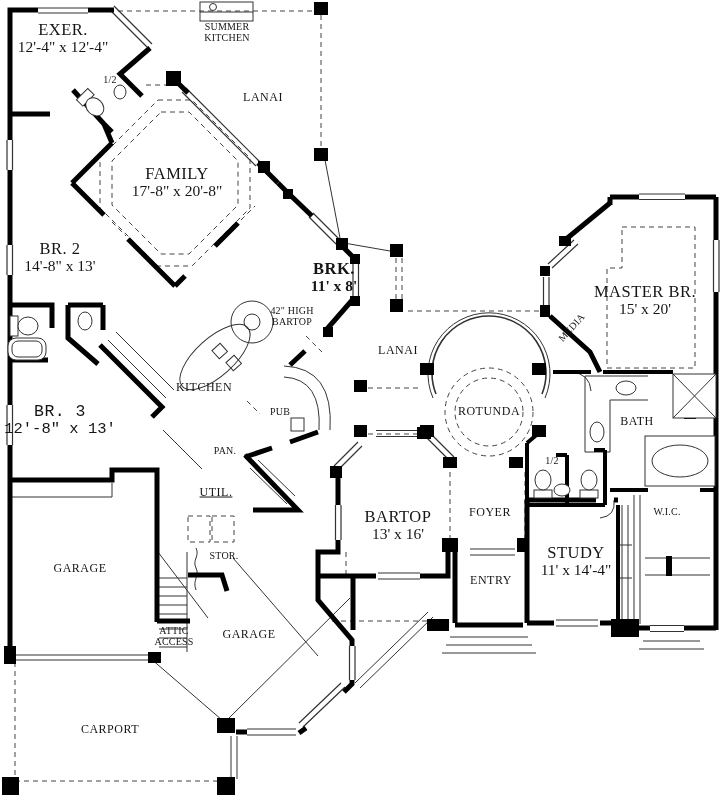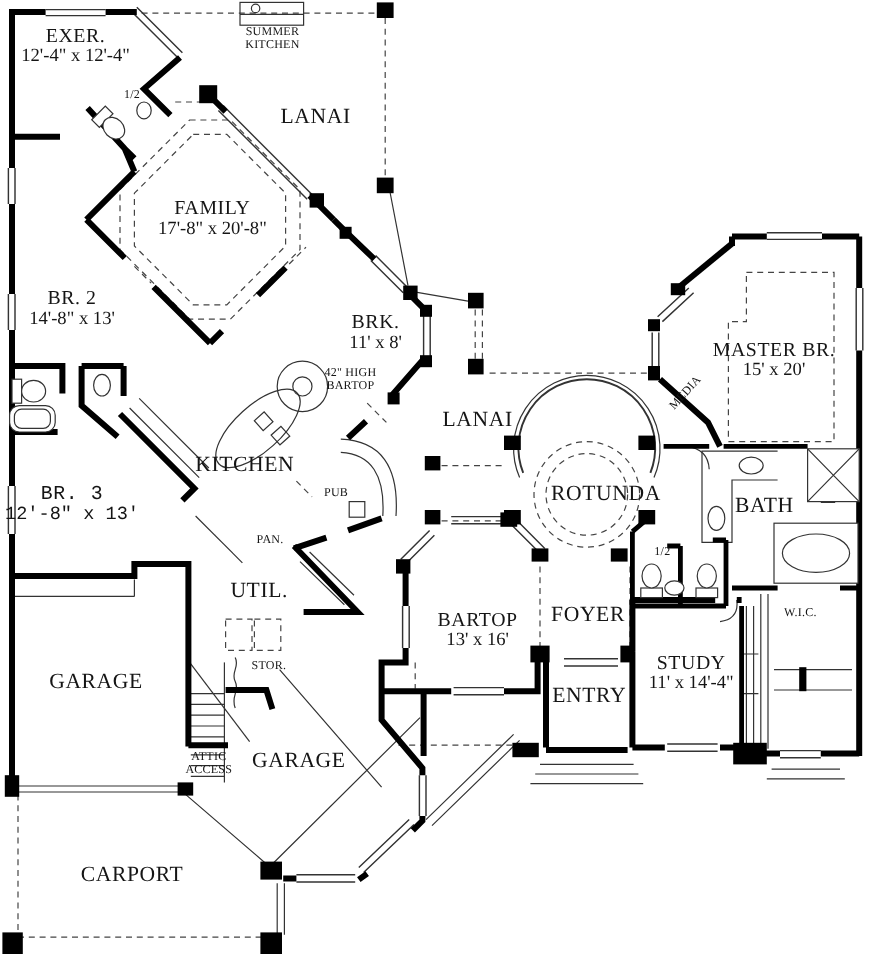--- a/index.html
+++ b/index.html
@@ -5,21 +5,21 @@
   html,body{margin:0;padding:0;background:#fff;}
   #plan{position:relative;width:725px;height:799px;background:#fff;overflow:hidden;
         font-family:"Liberation Serif", serif;color:#111;}
   #plan svg{position:absolute;left:0;top:0;}
   .lbl{position:absolute;transform:translate(-50%,-50%);text-align:center;
        white-space:nowrap;line-height:1.08;color:#151515;}
   .lbl .l1{display:block;}
   .lbl .l2{display:block;}
   .sz-big{font-size:16.5px;letter-spacing:.5px;}
   .sz-big .l2{font-size:15.5px;letter-spacing:0;}
-  .sz-mid{font-size:18px;letter-spacing:.5px;}
+  .sz-mid{font-size:12px;letter-spacing:.5px;}
   .sz-sm{font-size:10px;letter-spacing:.2px;}
   .rot{transform:translate(-50%,-50%) rotate(-48deg);}
 </style>
 </head>
 <body>
 
 <div id="plan">
 
 <svg width="725" height="799" viewBox="0 0 725 799">
 
@@ -250,42 +250,42 @@
       <span class="l1">LANAI</span>
     </div>
   <div class="lbl sz-big" style="left:177px;top:182px;">
       <span class="l1">FAMILY</span>
       <span class="l2">17'-8" x 20'-8"</span>
     </div>
   <div class="lbl sz-big" style="left:60px;top:257px;">
       <span class="l1">BR. 2</span>
       <span class="l2">14'-8" x 13'</span>
     </div>
-  <div class="lbl sz-big" style="left:313px;top:277px;">
+  <div class="lbl sz-big" style="left:334px;top:277px;font-weight:bold;">
       <span class="l1">BRK.</span>
       <span class="l2">11' x 8'</span>
     </div>
   <div class="lbl sz-big" style="left:645px;top:300px;">
       <span class="l1">MASTER BR.</span>
       <span class="l2">15' x 20'</span>
     </div>
   <div class="lbl sz-sm" style="left:292px;top:317px;">
       <span class="l1">42" HIGH</span>
       <span class="l2">BARTOP</span>
     </div>
   <div class="lbl sz-sm rot" style="left:572px;top:328px;">
       <span class="l1">MEDIA</span>
     </div>
   <div class="lbl sz-mid" style="left:398px;top:350px;">
       <span class="l1">LANAI</span>
     </div>
   <div class="lbl sz-mid" style="left:204px;top:387px;">
       <span class="l1">KITCHEN</span>
     </div>
-  <div class="lbl sz-mid" style="left:489px;top:411px;margin-left:16px;">
+  <div class="lbl sz-mid" style="left:489px;top:411px;">
       <span class="l1">ROTUNDA</span>
     </div>
   <div class="lbl sz-big" style="left:60px;top:420px;font-family:Liberation Mono, monospace;">
       <span class="l1">BR. 3</span>
       <span class="l2">12'-8" x 13'</span>
     </div>
   <div class="lbl sz-sm" style="left:280px;top:412px;">
       <span class="l1">PUB</span>
     </div>
   <div class="lbl sz-mid" style="left:637px;top:421px;">
@@ -293,21 +293,21 @@
     </div>
   <div class="lbl sz-sm" style="left:181px;top:451px;margin-left:44px;">
       <span class="l1">PAN.</span>
     </div>
   <div class="lbl sz-sm" style="left:552px;top:461px;">
       <span class="l1">1/2</span>
     </div>
   <div class="lbl sz-sm" style="left:110px;top:80px;">
       <span class="l1">1/2</span>
     </div>
-  <div class="lbl sz-mid" style="left:216px;top:492px;">
+  <div class="lbl sz-mid" style="left:216px;top:492px;text-decoration:underline;">
       <span class="l1">UTIL.</span>
     </div>
   <div class="lbl sz-sm" style="left:667px;top:512px;">
       <span class="l1">W.I.C.</span>
     </div>
   <div class="lbl sz-big" style="left:398px;top:525px;">
       <span class="l1">BARTOP</span>
       <span class="l2">13' x 16'</span>
     </div>
   <div class="lbl sz-mid" style="left:490px;top:512px;">

